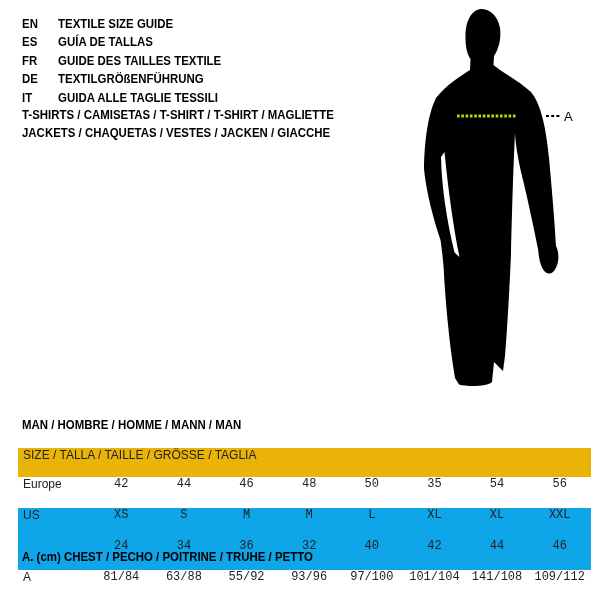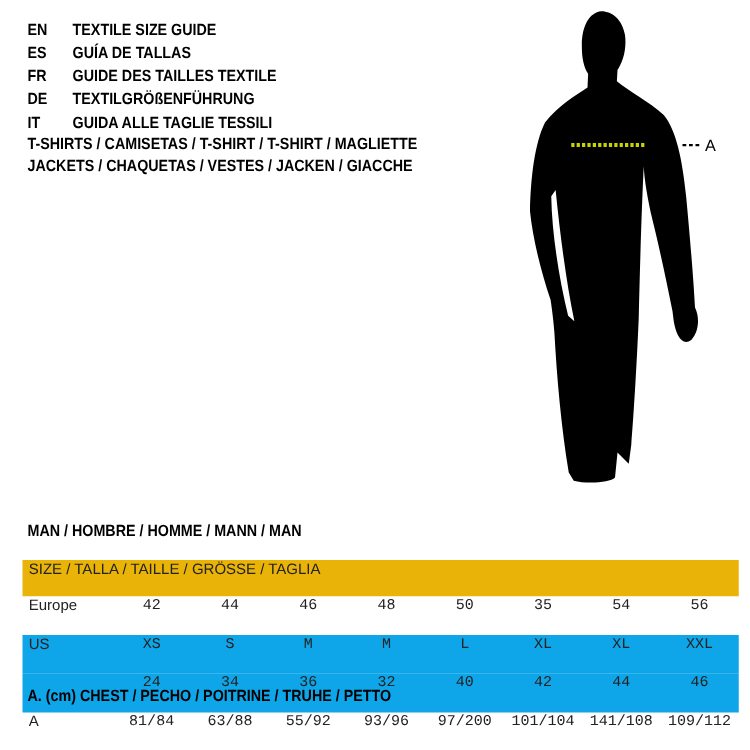--- a/index.html
+++ b/index.html
@@ -143,21 +143,21 @@
       <span class="st-cell">44</span>
       <span class="st-cell">46</span>
     </div>
 
     <div class="st-row">
       <span class="st-label">A</span>
       <span class="st-cell">81/84</span>
       <span class="st-cell">63/88</span>
       <span class="st-cell">55/92</span>
       <span class="st-cell">93/96</span>
-      <span class="st-cell">97/200</span>
+      <span class="st-cell">97/100</span>
       <span class="st-cell">101/104</span>
       <span class="st-cell">141/108</span>
       <span class="st-cell">109/112</span>
     </div>
   </div>
 
   <div class="footnote condensed">A. (cm) CHEST / PECHO / POITRINE / TRUHE / PETTO</div>
 
 </div>
 

